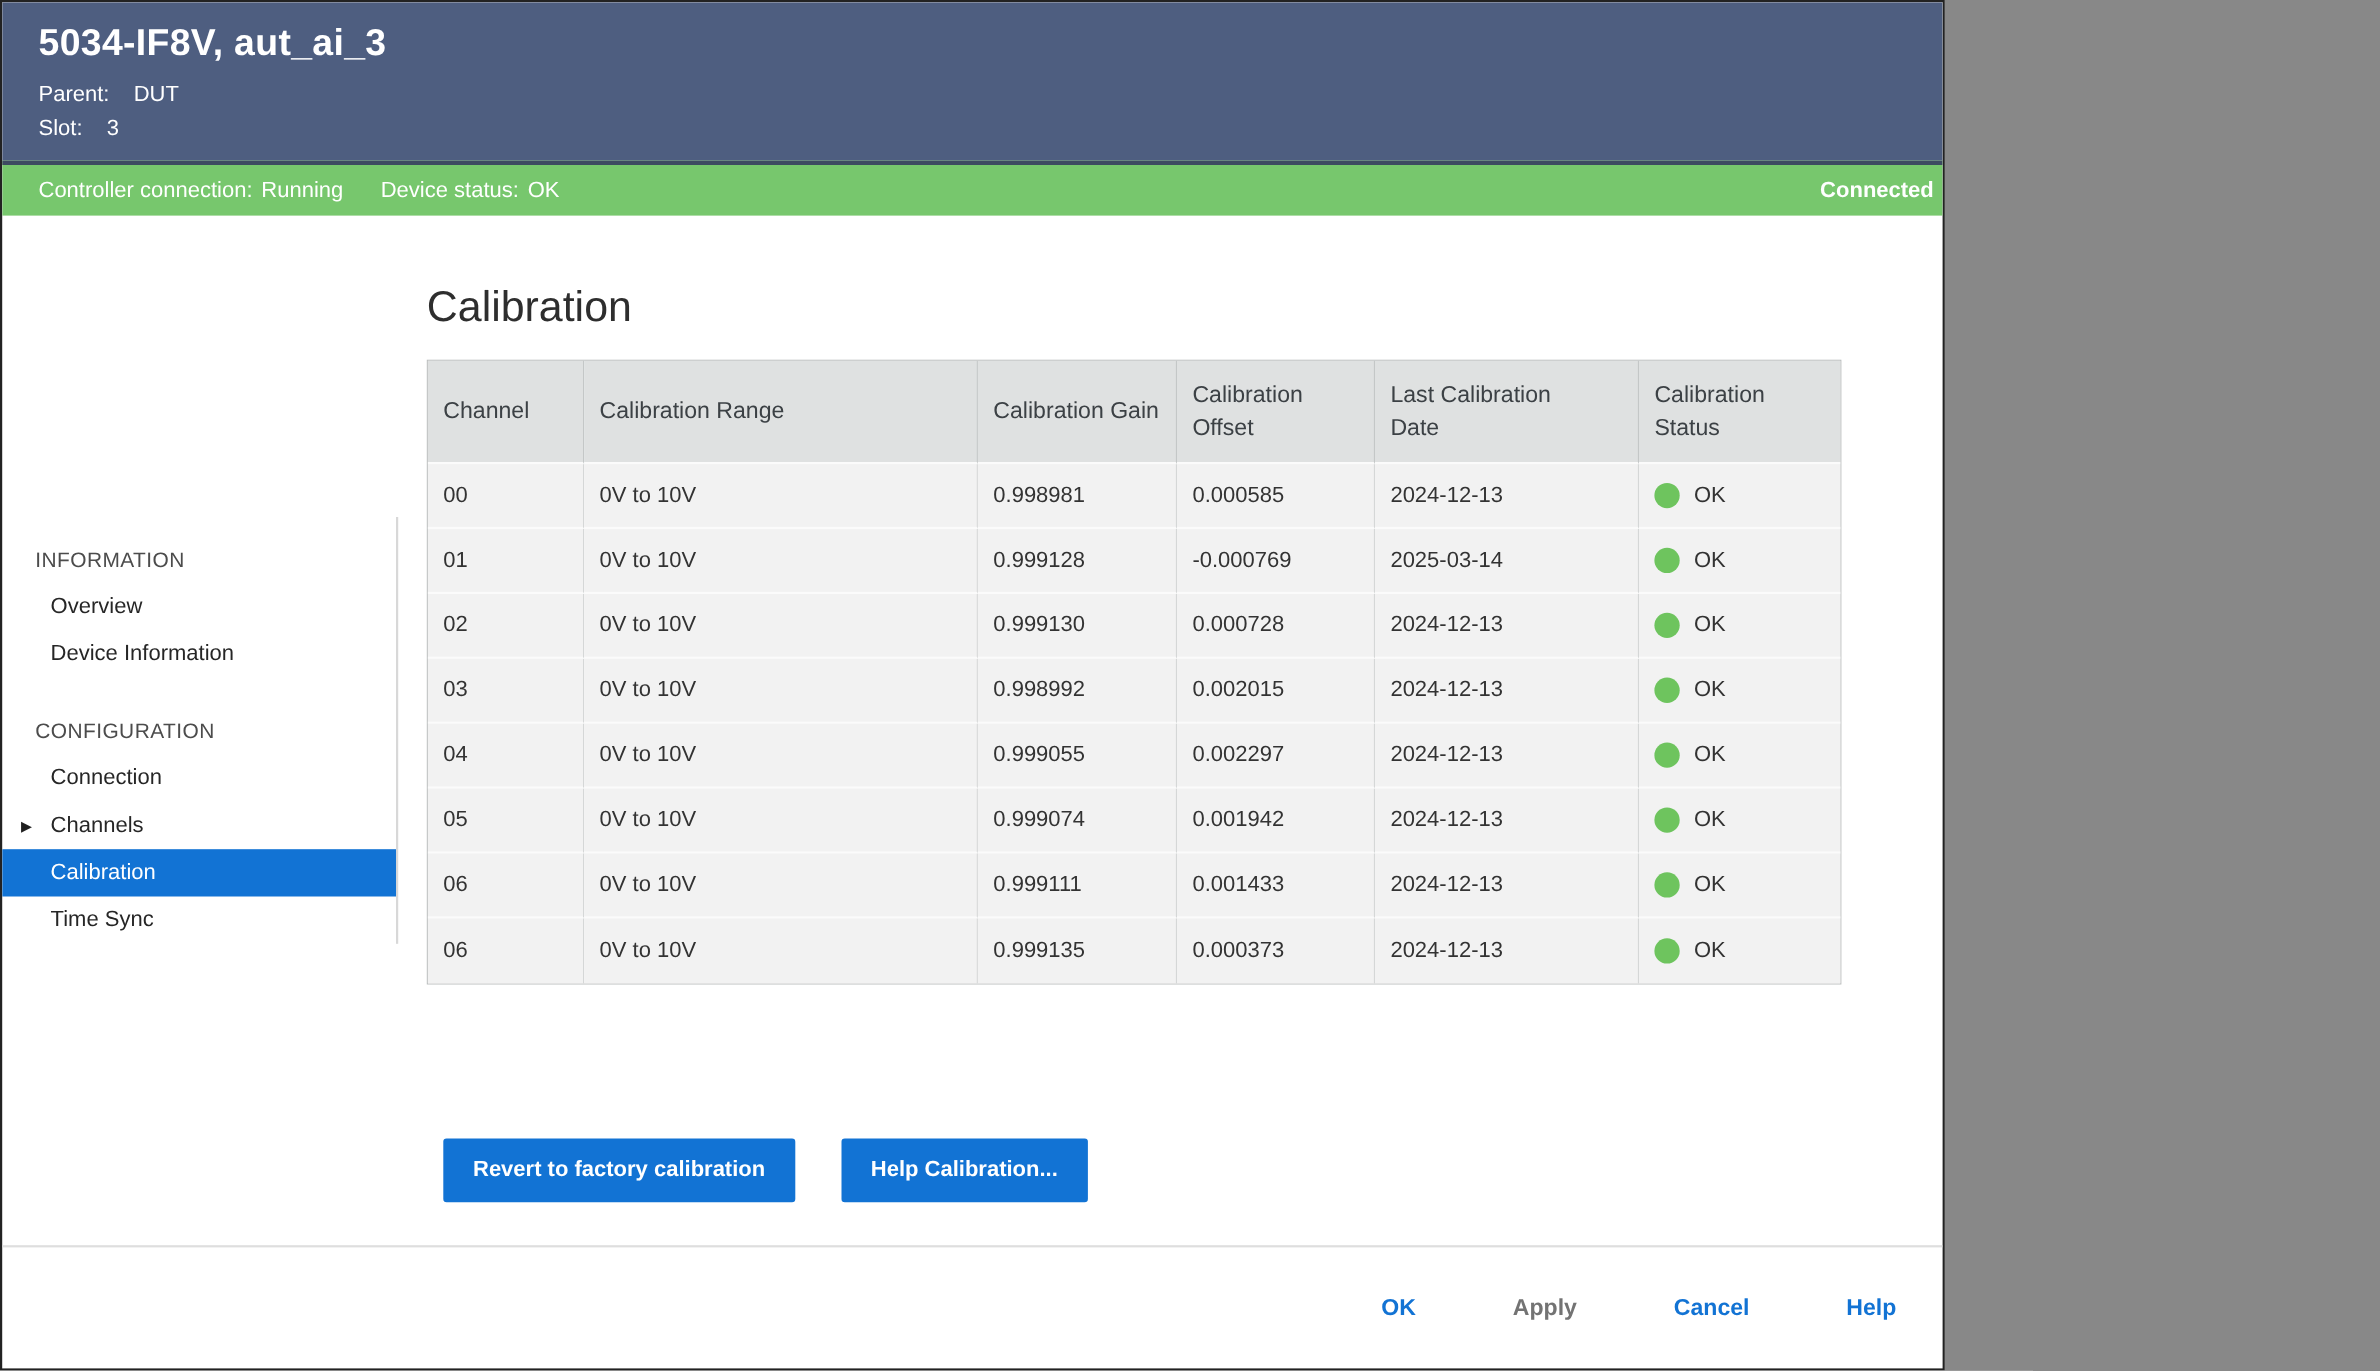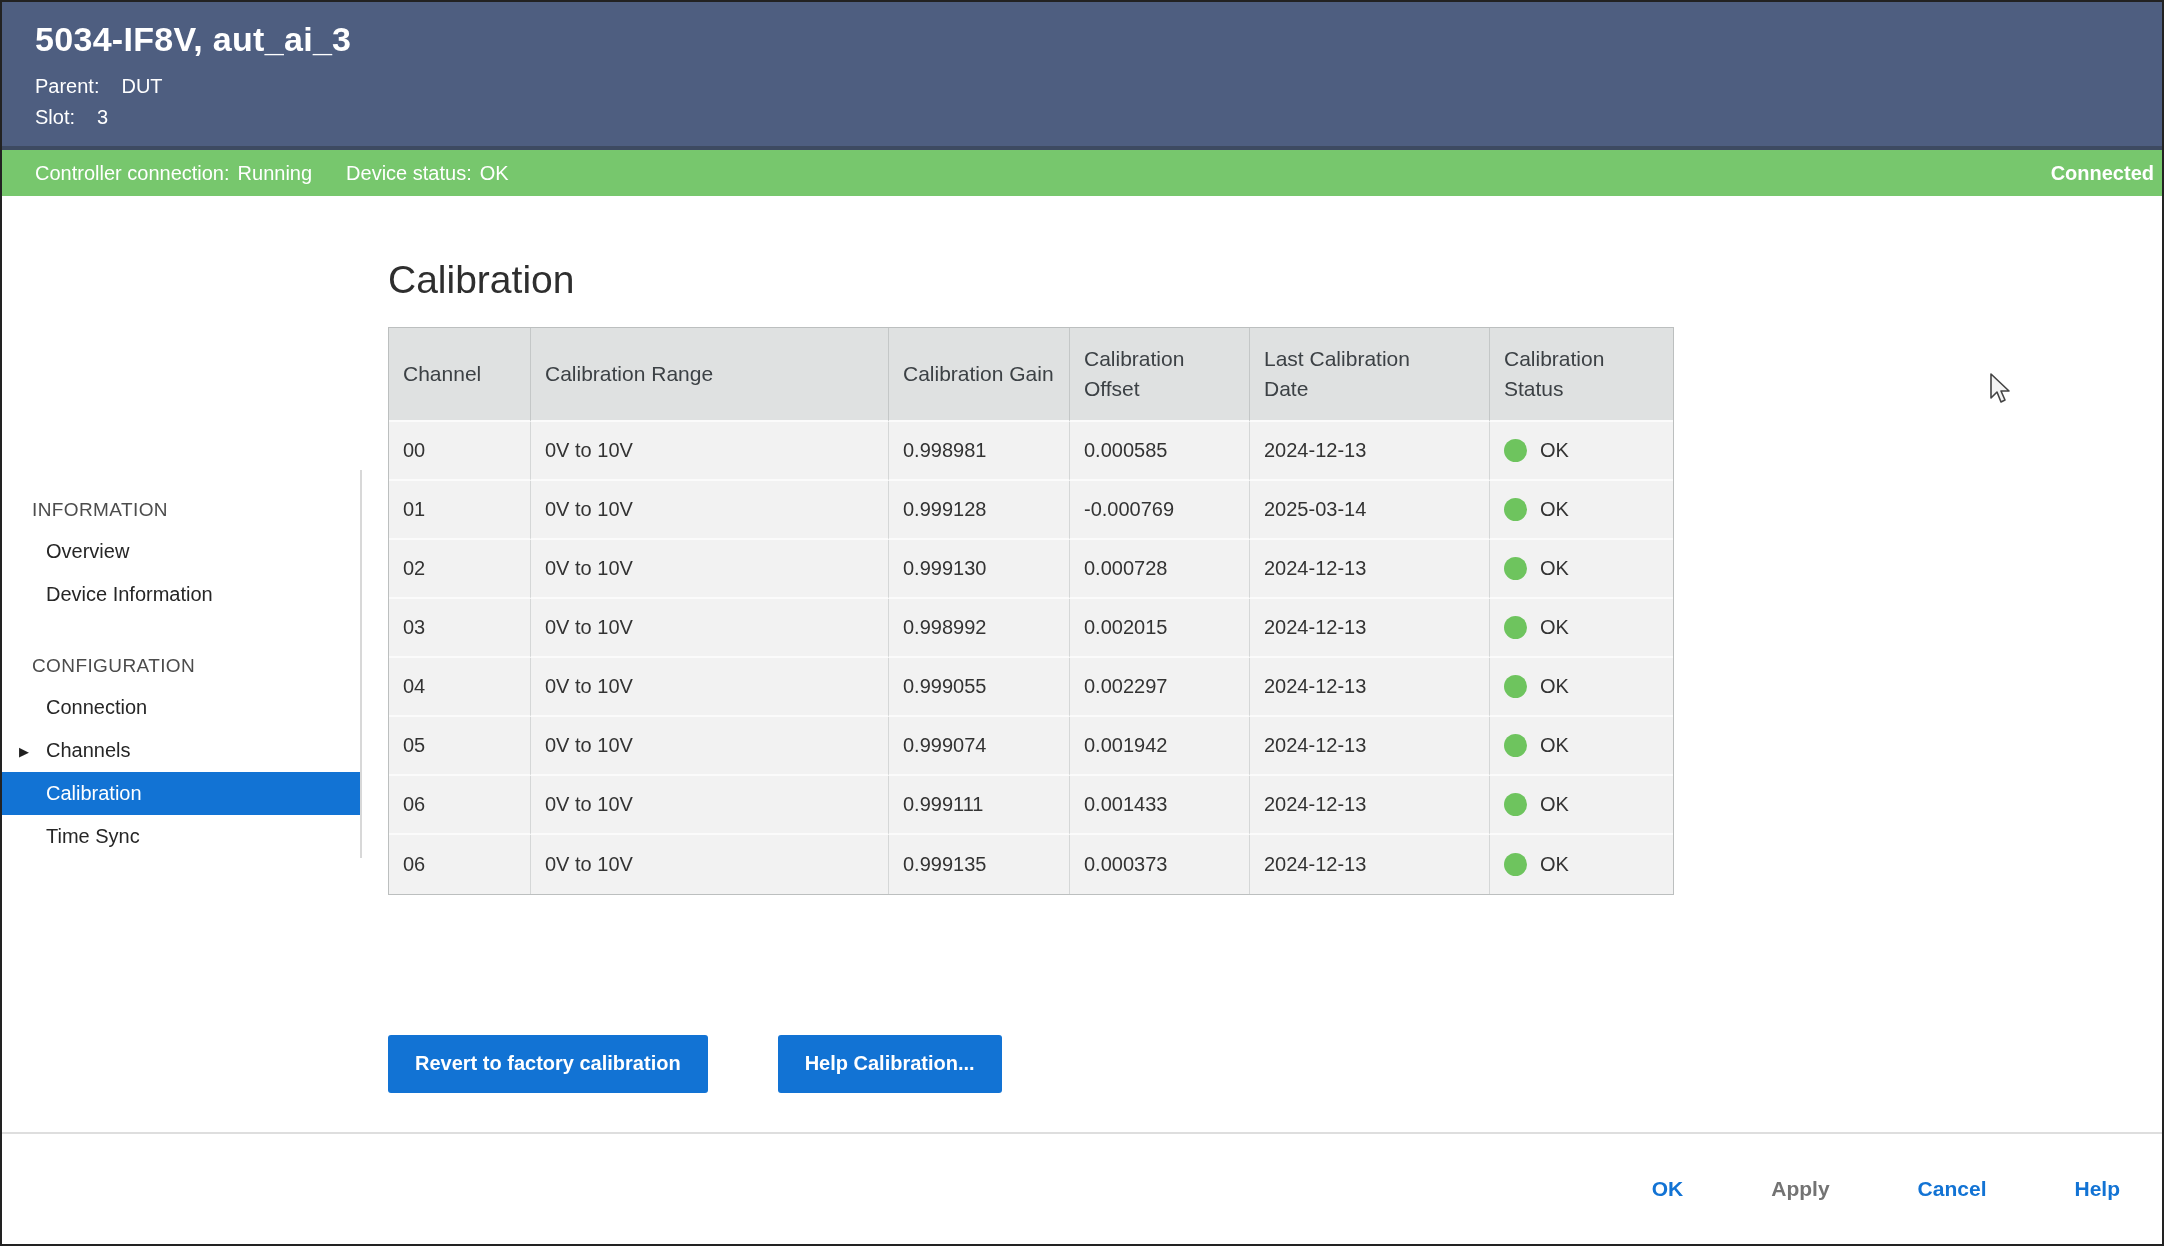--- a/index.html
+++ b/index.html
@@ -1,20 +1,20 @@
 <!DOCTYPE html>
 <html><head>
 <meta charset="utf-8">
 <style>
   * { box-sizing: border-box; margin: 0; padding: 0; }
   html,body { background:#888; }
   body { font-family: "Liberation Sans", sans-serif; }
 
   .window {
-    width: 2164px; height: 1246px;
+    width: 1768px; height: 1246px;
     background: #ffffff;
     border: 2px solid #222;
     display: flex; flex-direction: column;
     position: relative; overflow: hidden;
   }
 
   
   .titlebar {
     height: 144px; flex: 0 0 144px;
     background: #4e5e80;
@@ -99,21 +99,21 @@
     border-bottom: 2px solid #fbfbfb;
   }
   table.cal tr:last-child td { border-bottom: none; }
   .status-cell { display: flex; align-items: center; }
   .dot {
     width: 23px; height: 23px; border-radius: 50%;
     background: #6ec45e; display: inline-block; margin-right: 13px;
   }
 
   
-  .action-row { margin-top: 140px; display: flex; gap: 70px; }
+  .action-row { margin-top: 140px; display: flex; gap: 42px; margin-left: 15px; }
   .btn-primary {
     background: #1273d4; color: #fff;
     border: none; border-radius: 3px;
     height: 58px; padding: 0 27px;
     font-family: "Liberation Sans", sans-serif;
     font-size: 20px; font-weight: 700;
     cursor: pointer;
   }
 
   

